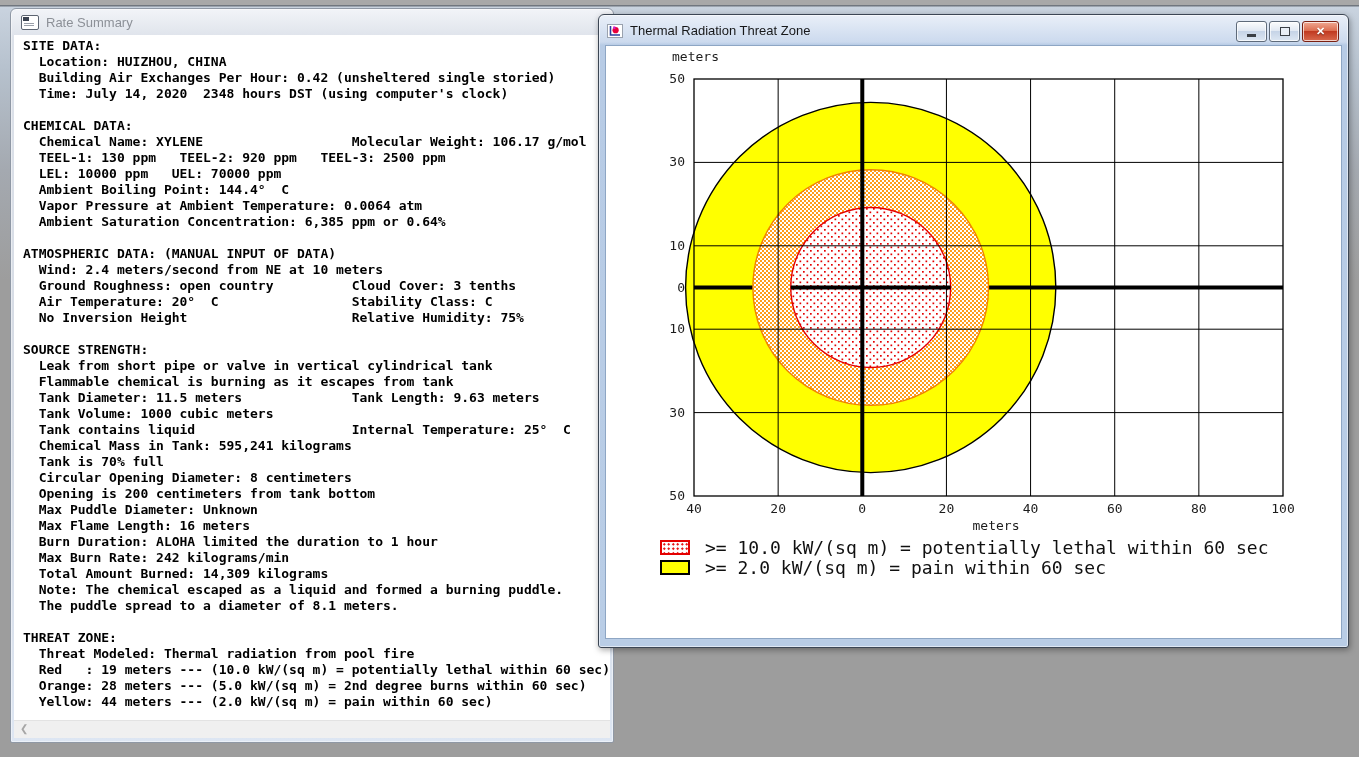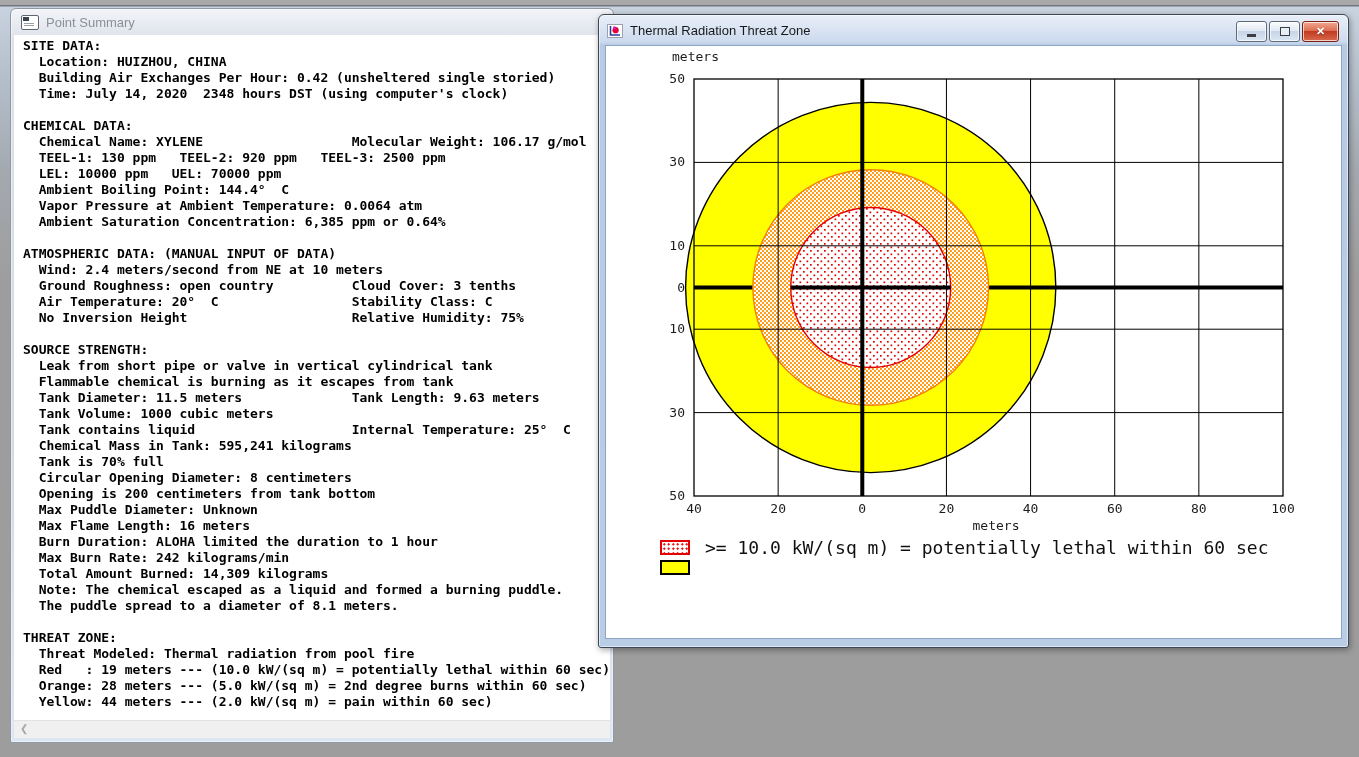--- a/index.html
+++ b/index.html
@@ -71,21 +71,21 @@
     background-image:radial-gradient(#ff9c1a 1.2px, transparent 1.35px);background-size:3px 3px;}
   .swatch-yellow{border:2px solid #000;background:#ffff00;}
   .legend-label{font-family:"DejaVu Sans Mono",monospace;font-size:18px;color:#101010;white-space:pre;}
 </style>
 </head>
 <body>
 
 <div class="ts-window">
   <div class="ts-titlebar">
     <span class="ts-icon"></span>
-    <span class="ts-title">Point Summary</span>
+    <span class="ts-title">Rate Summary</span>
   </div>
   <div class="ts-content">
     <pre class="ts-pre" id="ts-pre">SITE DATA:
   Location: HUIZHOU, CHINA
   Building Air Exchanges Per Hour: 0.42 (unsheltered single storied)
   Time: July 14, 2020  2348 hours DST (using computer's clock)
 
 CHEMICAL DATA:
   Chemical Name: XYLENE                   Molecular Weight: 106.17 g/mol
   TEEL-1: 130 ppm   TEEL-2: 920 ppm   TEEL-3: 2500 ppm
@@ -204,16 +204,17 @@
         <text x="66" y="15" text-anchor="start" font-family="&quot;DejaVu Sans Mono&quot;,monospace" font-size="13px" fill="#1c1c1c">meters</text>
         <text x="390" y="484" text-anchor="middle" font-family="&quot;DejaVu Sans Mono&quot;,monospace" font-size="13px" fill="#1c1c1c">meters</text>
       </svg>
     <div class="legend">
       <div class="legend-row">
         <span class="swatch swatch-red"></span>
         <span class="legend-label">&gt;= 10.0 kW/(sq m) = potentially lethal within 60 sec</span>
       </div>
       <div class="legend-row">
         <span class="swatch swatch-yellow"></span>
+        <span class="legend-label">&gt;= 2.0 kW/(sq m) = pain within 60 sec</span>
       </div>
     </div>
   </div>
 </div>
 
 </body></html>

